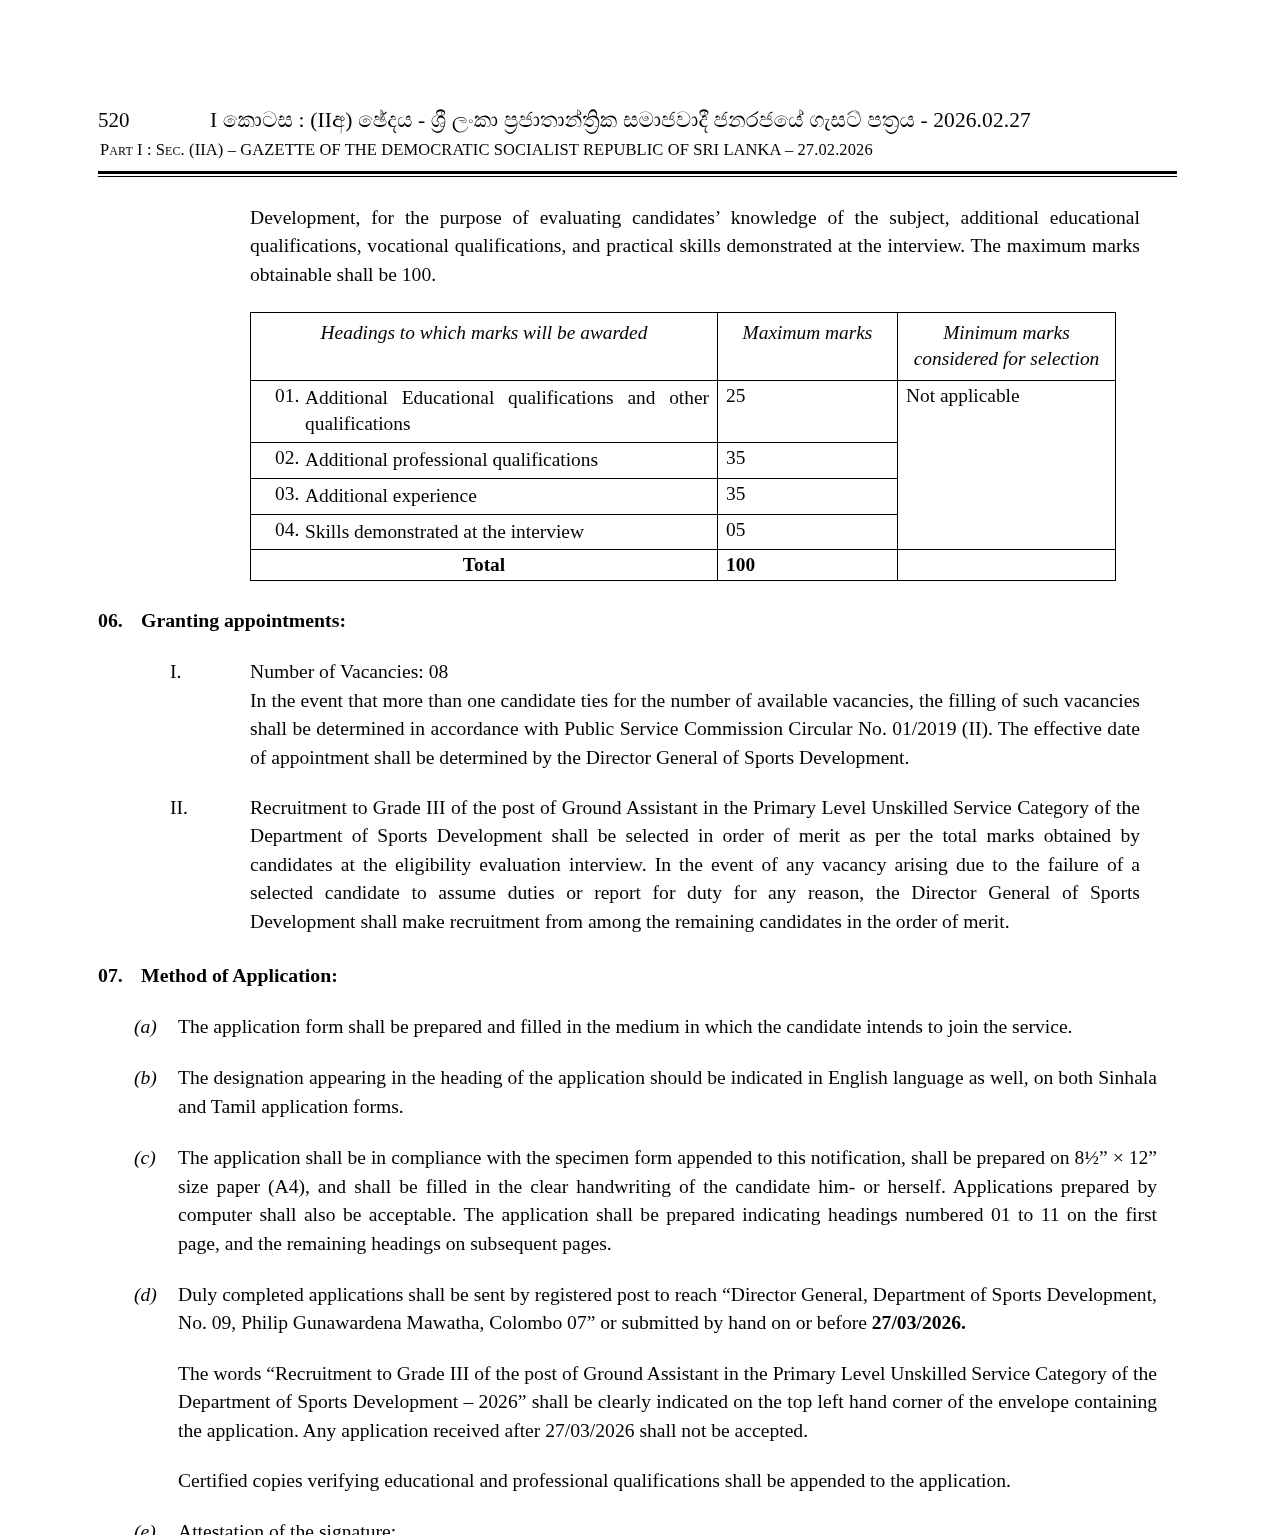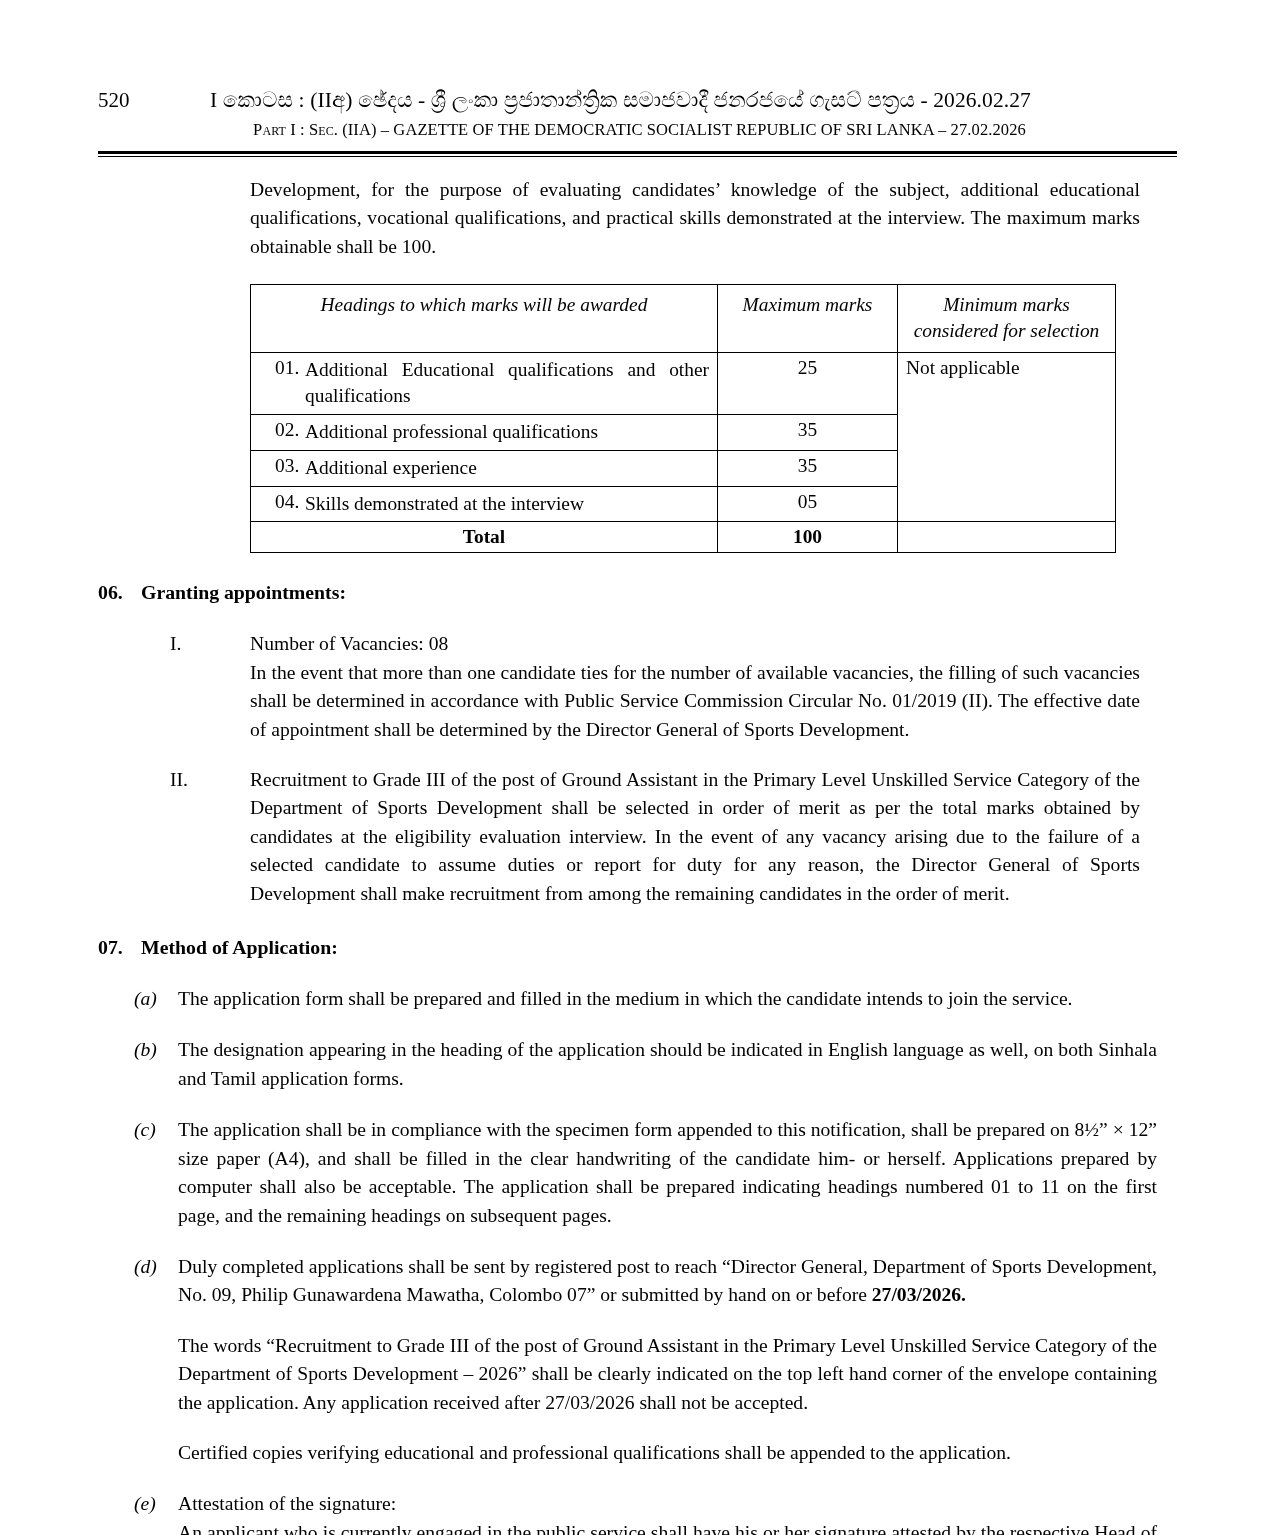--- a/index.html
+++ b/index.html
@@ -19,40 +19,40 @@
     width: 1275px;
     height: 1535px;
     position: relative;
     box-sizing: border-box;
     padding: 0;
   }
 
   
   .header {
     position: relative;
-    padding-top: 48px;
+    padding-top: 68px;
   }
   .header-line1 {
     display: flex;
     align-items: baseline;
     padding-left: 98px;
   }
   .page-number {
     font-size: 21px;
     width: 112px;
     flex: 0 0 112px;
   }
   .header-sinhala {
     font-size: 21.5px;
     letter-spacing: 0.1px;
     white-space: nowrap;
     margin-top: 40px;
   }
   .header-line2 {
-    text-align: center;
+    text-align: left;
     font-size: 16.5px;
     margin-top: 7px;
     padding-left: 100px;
     padding-right: 96px;
     letter-spacing: 0.1px;
     white-space: nowrap;
   }
   .header-line2 .sc {
     font-variant: small-caps;
   }
@@ -62,21 +62,21 @@
     border-bottom: 1px solid #000;
     height: 2px;
     box-sizing: content-box;
   }
 
   
   .body-area {
     padding-top: 19px;
   }
   p {
-    margin: 0;
+    margin: 8px;
   }
   .intro {
     margin-left: 250px;
     margin-right: 135px;
     font-size: 19.6px;
     line-height: 1.45;
     text-align: justify;
   }
 
   
@@ -117,21 +117,20 @@
   .heading-cell .txt {
     display: block;
     margin-left: 46px;
     text-align: justify;
     line-height: 1.38;
   }
   .heading-cell.one .txt {
     text-align-last: left;
   }
   td.marks-val {
-    text-align: center;
     vertical-align: middle;
   }
   td.na-cell {
     vertical-align: middle;
     padding-left: 10px;
   }
   tr.total-row td.total-label {
     text-align: center;
     font-weight: bold;
   }

